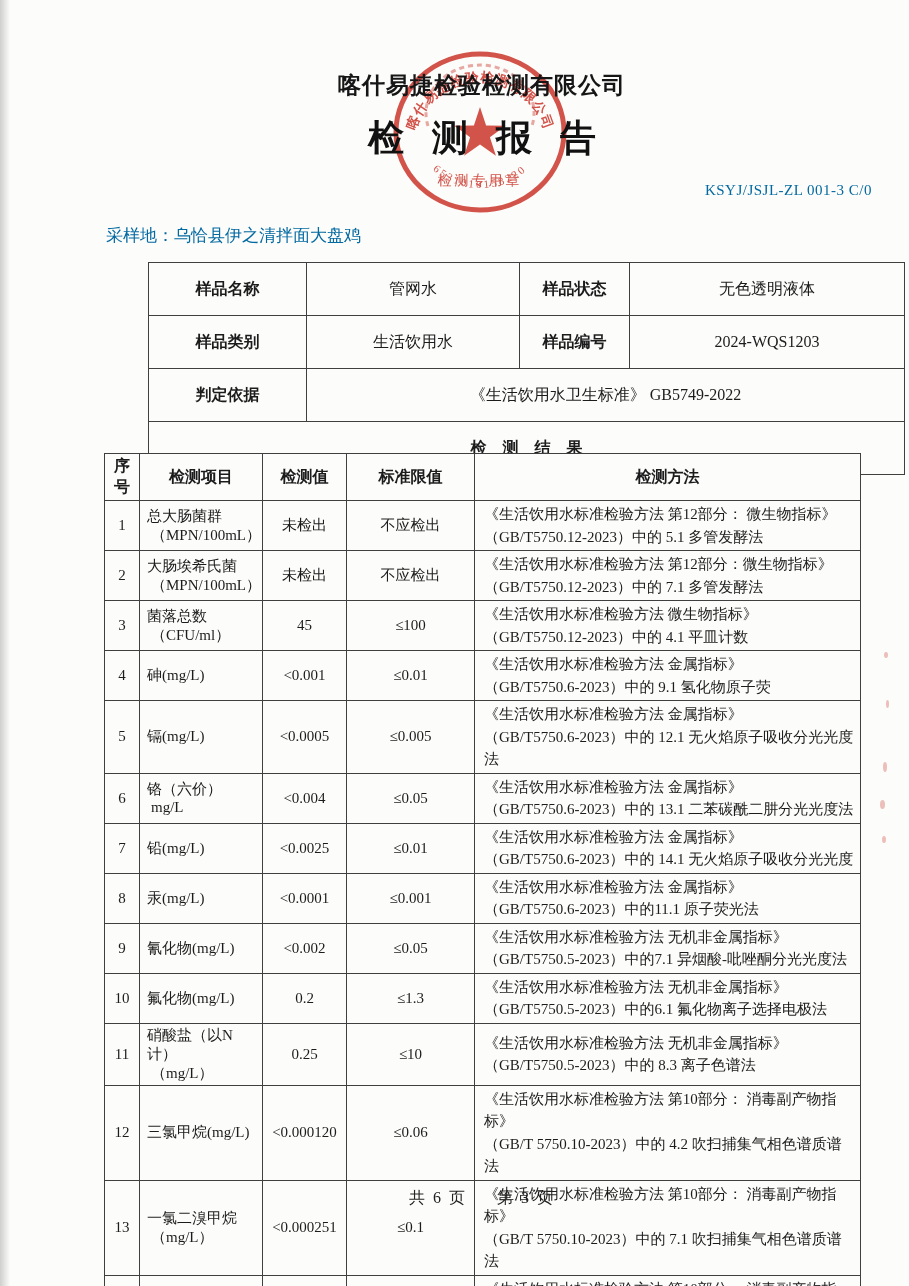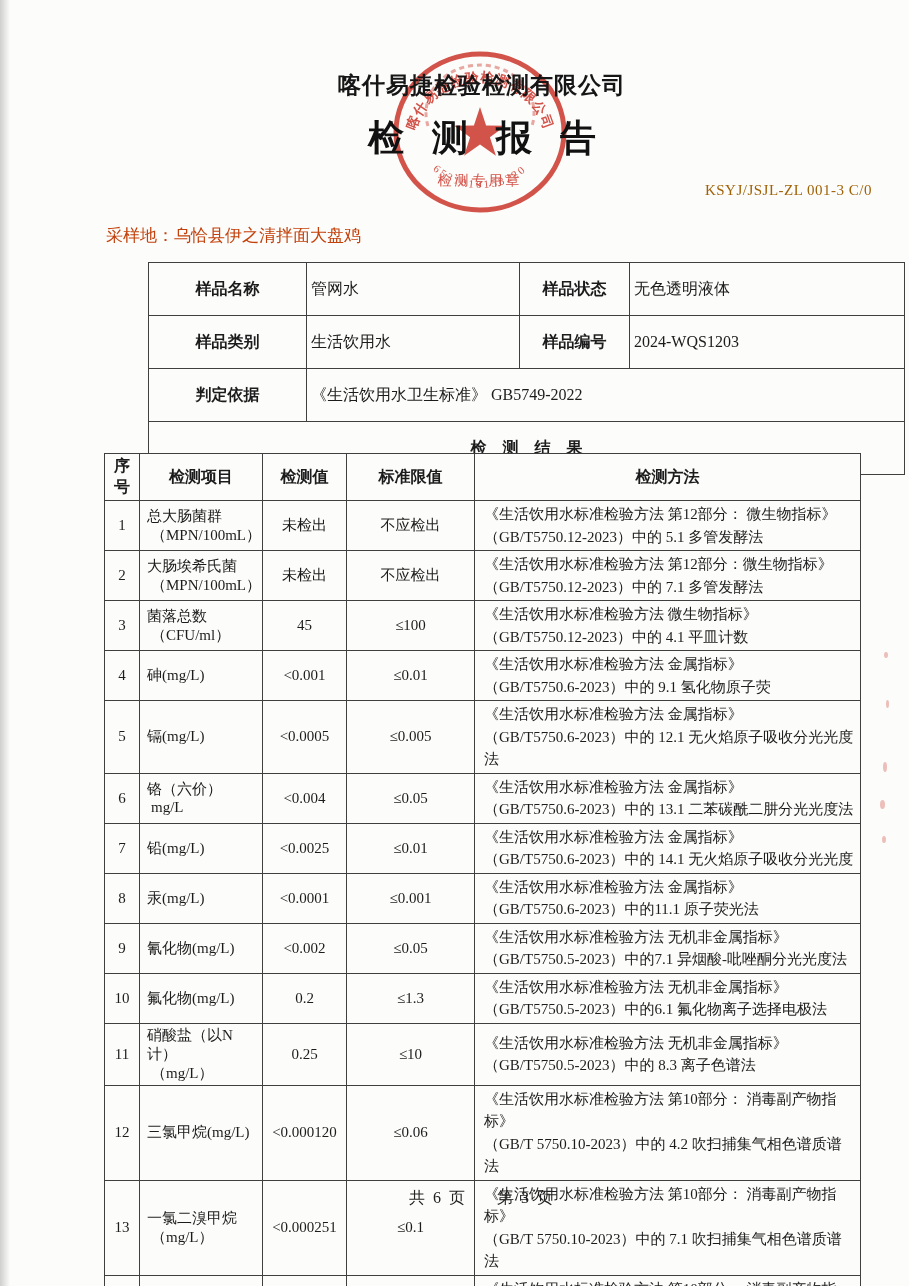--- a/index.html
+++ b/index.html
@@ -20,38 +20,38 @@
     position:absolute;top:70px;left:104px;width:756px;text-align:center;
     font-size:23px;font-weight:bold;letter-spacing:1px;color:#161616;z-index:3;
   }
   .report-title{
     position:absolute;top:114px;left:104px;width:756px;text-align:center;
     font-size:36px;font-weight:bold;letter-spacing:28px;text-indent:28px;
     color:#111;z-index:3;
   }
   .doc-code{
     position:absolute;top:182px;left:104px;width:768px;text-align:right;
-    font-size:15px;letter-spacing:.5px;color:#a16207;z-index:3;
+    font-size:15px;letter-spacing:.5px;color:#0369a1;z-index:3;
   }
   .sampling-line{
-    position:absolute;top:224px;left:106px;font-size:17px;color:#c2410c;z-index:3;text-align:center;
+    position:absolute;top:224px;left:106px;font-size:17px;color:#0369a1;z-index:3;text-align:center;
   }
   .stamp{
     position:absolute;left:390px;top:48px;width:180px;height:168px;z-index:2;
     mix-blend-mode:multiply;opacity:.92;
   }
   .stamp-bleed{position:absolute;background:#e08d85;border-radius:50%;opacity:.55;}
 
   table{border-collapse:collapse;position:absolute;left:104px;table-layout:fixed;background:#fcfcfa;}
   #info-table{top:262px;width:756px;margin-left:44px;}
   #results-table{top:453px;width:756px;}
   td,th{border:1.5px solid #3f3f3f;padding:2px 4px;vertical-align:middle;}
   #info-table td{height:48px;font-size:16px;}
   .cell-label{font-weight:bold;text-align:center;}
-  .cell-value{}
+  .cell-value{text-align:center;}
   .banner-cell{
     height:44px;text-align:center;font-size:22px;font-weight:bold;
     letter-spacing:16px;text-indent:16px;
   }
   #results-table th{height:42px;font-size:16px;font-weight:bold;text-align:center;}
   #results-table td{height:44px;font-size:15px;}
   .c-no{text-align:center;}
   .c-item{text-align:left;padding-left:7px;}
   .c-item .l2{padding-left:4px;}
   .c-val,.c-lim{text-align:center;}

